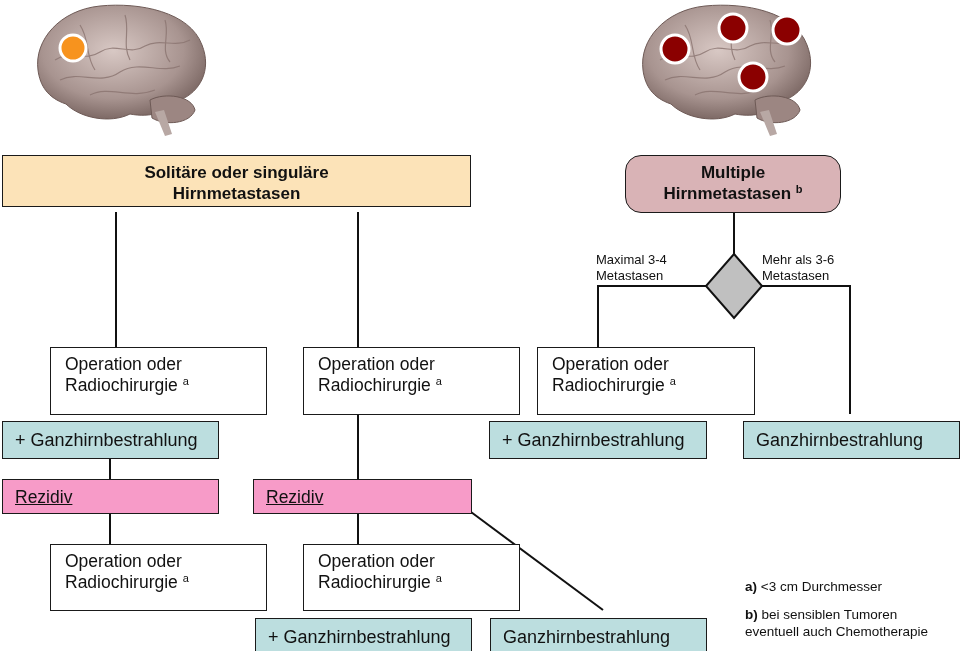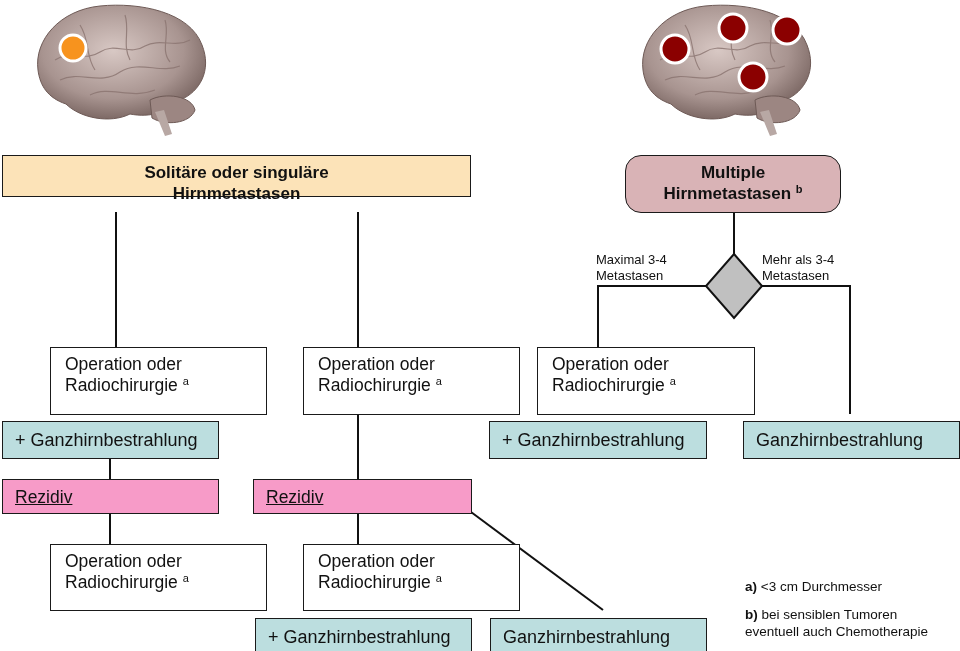--- a/index.html
+++ b/index.html
@@ -80,36 +80,36 @@
     <path d="M135,20 C140,35 130,50 140,62"></path>
   </g>
   <g fill="#8B0000" stroke="#ffffff" stroke-width="3">
     <circle cx="40" cy="49" r="14"></circle>
     <circle cx="98" cy="28" r="14"></circle>
     <circle cx="152" cy="30" r="14"></circle>
     <circle cx="118" cy="77" r="14"></circle>
   </g>
 </svg>
 
-<div class="box hdr" style="left:2px;top:155px;width:469px;height:42px;">
+<div class="box hdr" style="left:2px;top:155px;width:469px;height:52px;">
   <div>Solitäre oder singuläre</div>
   <div>Hirnmetastasen</div>
 </div>
 
 <div class="box hdr hdr-multi" style="left:625px;top:155px;width:216px;height:58px;">
   <div>Multiple</div>
   <div><span>Hirnmetastasen</span> <sup>b</sup></div>
 </div>
 
 <div class="lbl" style="left:596px;top:252px;width:100px;">
   <div>Maximal 3-4</div>
   <div>Metastasen</div>
 </div>
 <div class="lbl" style="left:762px;top:252px;width:100px;">
-  <div>Mehr als 3-4</div>
+  <div>Mehr als 3-6</div>
   <div>Metastasen</div>
 </div>
 
 <div class="box white" style="left:2px;top:347px;width:217px;height:68px;">
   <div>Operation oder</div>
   <div><span>Radiochirurgie</span> <sup>a</sup></div>
 </div>
 <div class="box teal" style="left:2px;top:413px;width:217px;height:38px;">+ Ganzhirnbestrahlung</div>
 <div class="box pink" style="left:2px;top:479px;width:217px;height:35px;">Rezidiv</div>
 <div class="box white" style="left:2px;top:544px;width:217px;height:67px;">

